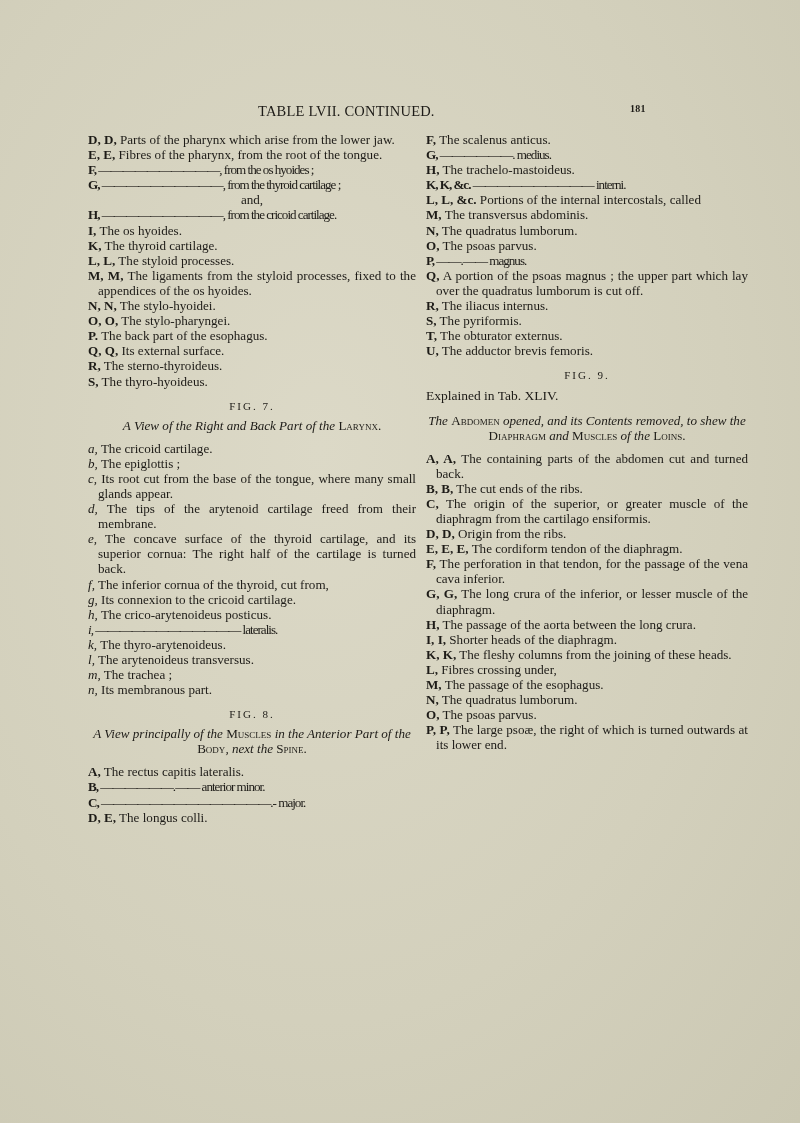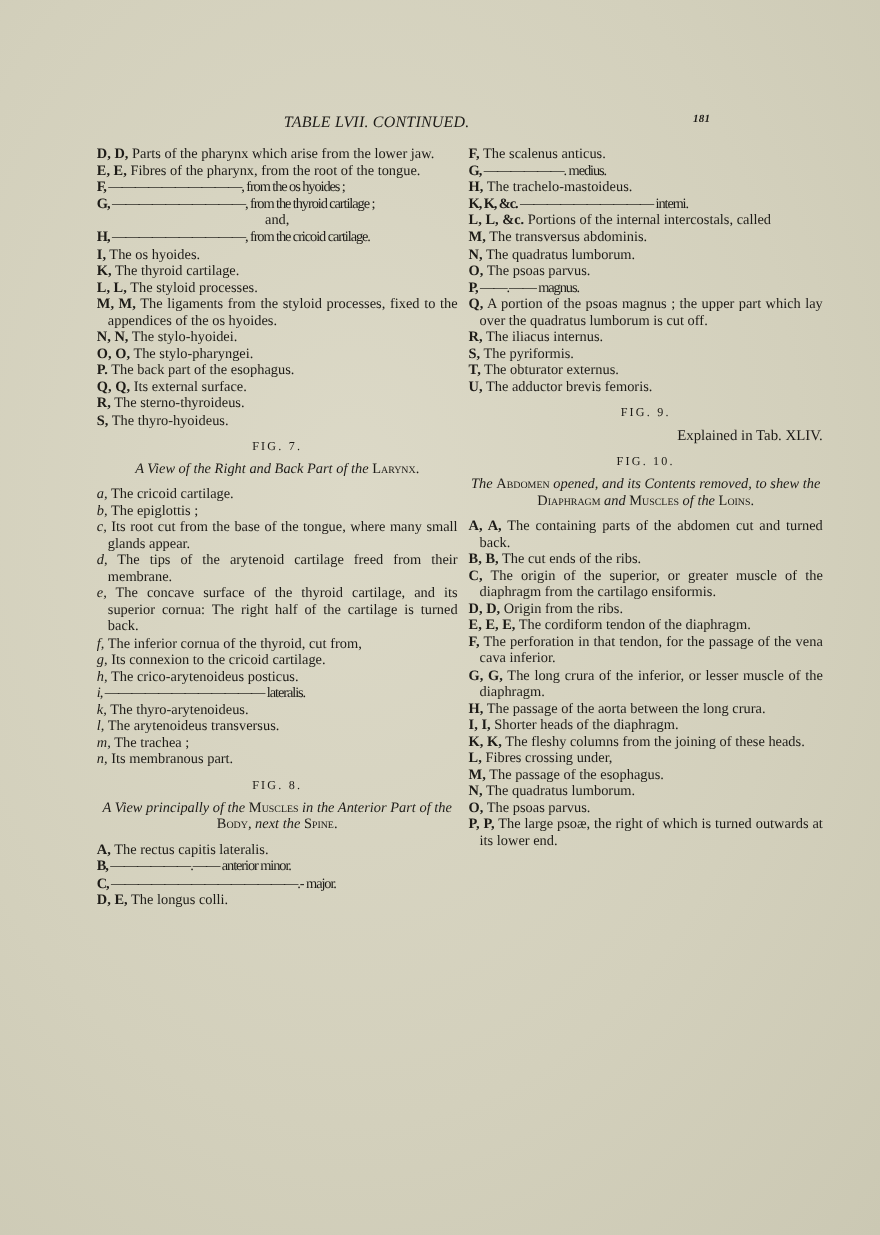--- a/index.html
+++ b/index.html
@@ -9,33 +9,33 @@
     font-family:"Liberation Serif","DejaVu Serif",serif;
     color:#1d1b17;
     position:relative;
   }
   .page-bg {
     position:absolute; inset:0;
     background: radial-gradient(ellipse at 40% 40%, #dcd9c7 0%, #d3d0bc 60%, #cbc8b3 100%);
   }
   .header {
     position:absolute; top:103px; left:0; width:660px; height:22px;
-    font-size:14.5px; letter-spacing:0.2px;font-style:italic;
+    font-size:14.5px; letter-spacing:0.2px;
   }
   .header .title { position:absolute; left:258px; top:0; }
   .header .pageno { position:absolute; left:630px; top:0; font-weight:bold; font-size:10px; }
   .col { position:absolute; top:132px; font-size:13.1px; line-height:15.1px; }
   .col.left { left:88px; width:328px; }
   .col.right { left:426px; width:322px; }
   .entry { text-indent:-10px; padding-left:10px; margin:0; text-align:justify; }
   .entry b { font-weight:bold;margin-top:16px; }
   .fig { text-align:center; margin:10px 0 4px 0; font-size:11px; letter-spacing:2px; }
   .caption { text-align:center; font-style:italic; margin:0 0 8px 0; line-height:15px; }
   .sc { font-variant:small-caps; font-style:normal; }
-  .explained { text-align:right; margin:2px 0 10px 0; font-size:13.5px; }
+  .explained { text-align:left; margin:2px 0 10px 0; font-size:13.5px; }
   .center { text-align:center; }
   .dash { letter-spacing:-1px; }
 </style>
 </head>
 <body>
 
 <div class="page-bg"></div>
 
 <div class="header">
   <span class="title">TABLE LVII. CONTINUED.</span>
@@ -104,21 +104,20 @@
     <p class="entry"><b>Q,</b> <span>A portion of the psoas magnus ; the upper part which lay over the quadratus lumborum is cut off.</span></p>
     <p class="entry"><b>R,</b> <span>The iliacus internus.</span></p>
     <p class="entry"><b>S,</b> <span>The pyriformis.</span></p>
     <p class="entry"><b>T,</b> <span>The obturator externus.</span></p>
     <p class="entry"><b>U,</b> <span>The adductor brevis femoris.</span></p>
   </div>
 
   <div class="fig">FIG. 9.</div>
   <div class="explained">Explained in Tab. XLIV.</div>
 
-  <div class="fig">FIG. 10.</div>
   <div class="caption"><span>The </span><span class="sc">Abdomen</span><span> opened, and its Contents removed, to shew the </span><span class="sc">Diaphragm</span><span> and </span><span class="sc">Muscles</span><span> of the </span><span class="sc">Loins.</span></div>
   <div>
     <p class="entry"><b>A, A,</b> <span>The containing parts of the abdomen cut and turned back.</span></p>
     <p class="entry"><b>B, B,</b> <span>The cut ends of the ribs.</span></p>
     <p class="entry"><b>C,</b> <span>The origin of the superior, or greater muscle of the diaphragm from the cartilago ensiformis.</span></p>
     <p class="entry"><b>D, D,</b> <span>Origin from the ribs.</span></p>
     <p class="entry"><b>E, E, E,</b> <span>The cordiform tendon of the diaphragm.</span></p>
     <p class="entry"><b>F,</b> <span>The perforation in that tendon, for the passage of the vena cava inferior.</span></p>
     <p class="entry"><b>G, G,</b> <span>The long crura of the inferior, or lesser muscle of the diaphragm.</span></p>
     <p class="entry"><b>H,</b> <span>The passage of the aorta between the long crura.</span></p>

